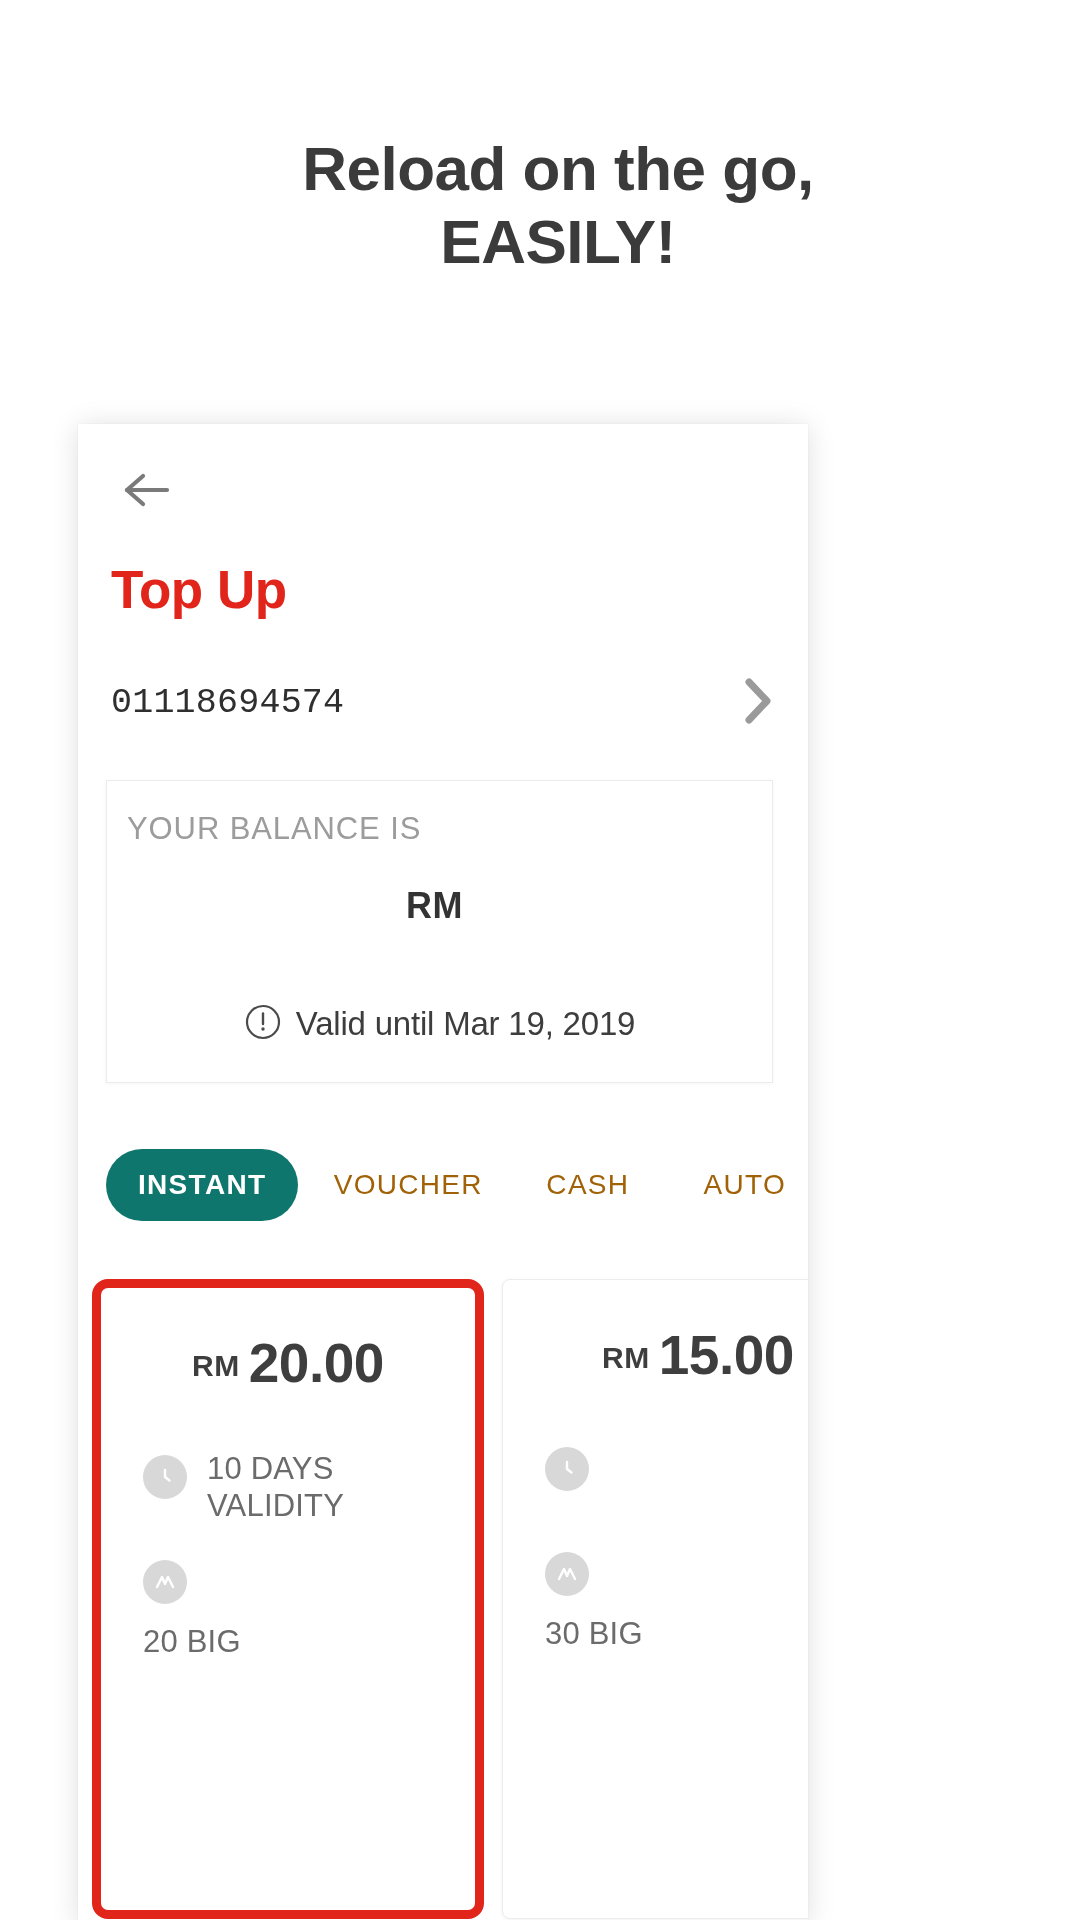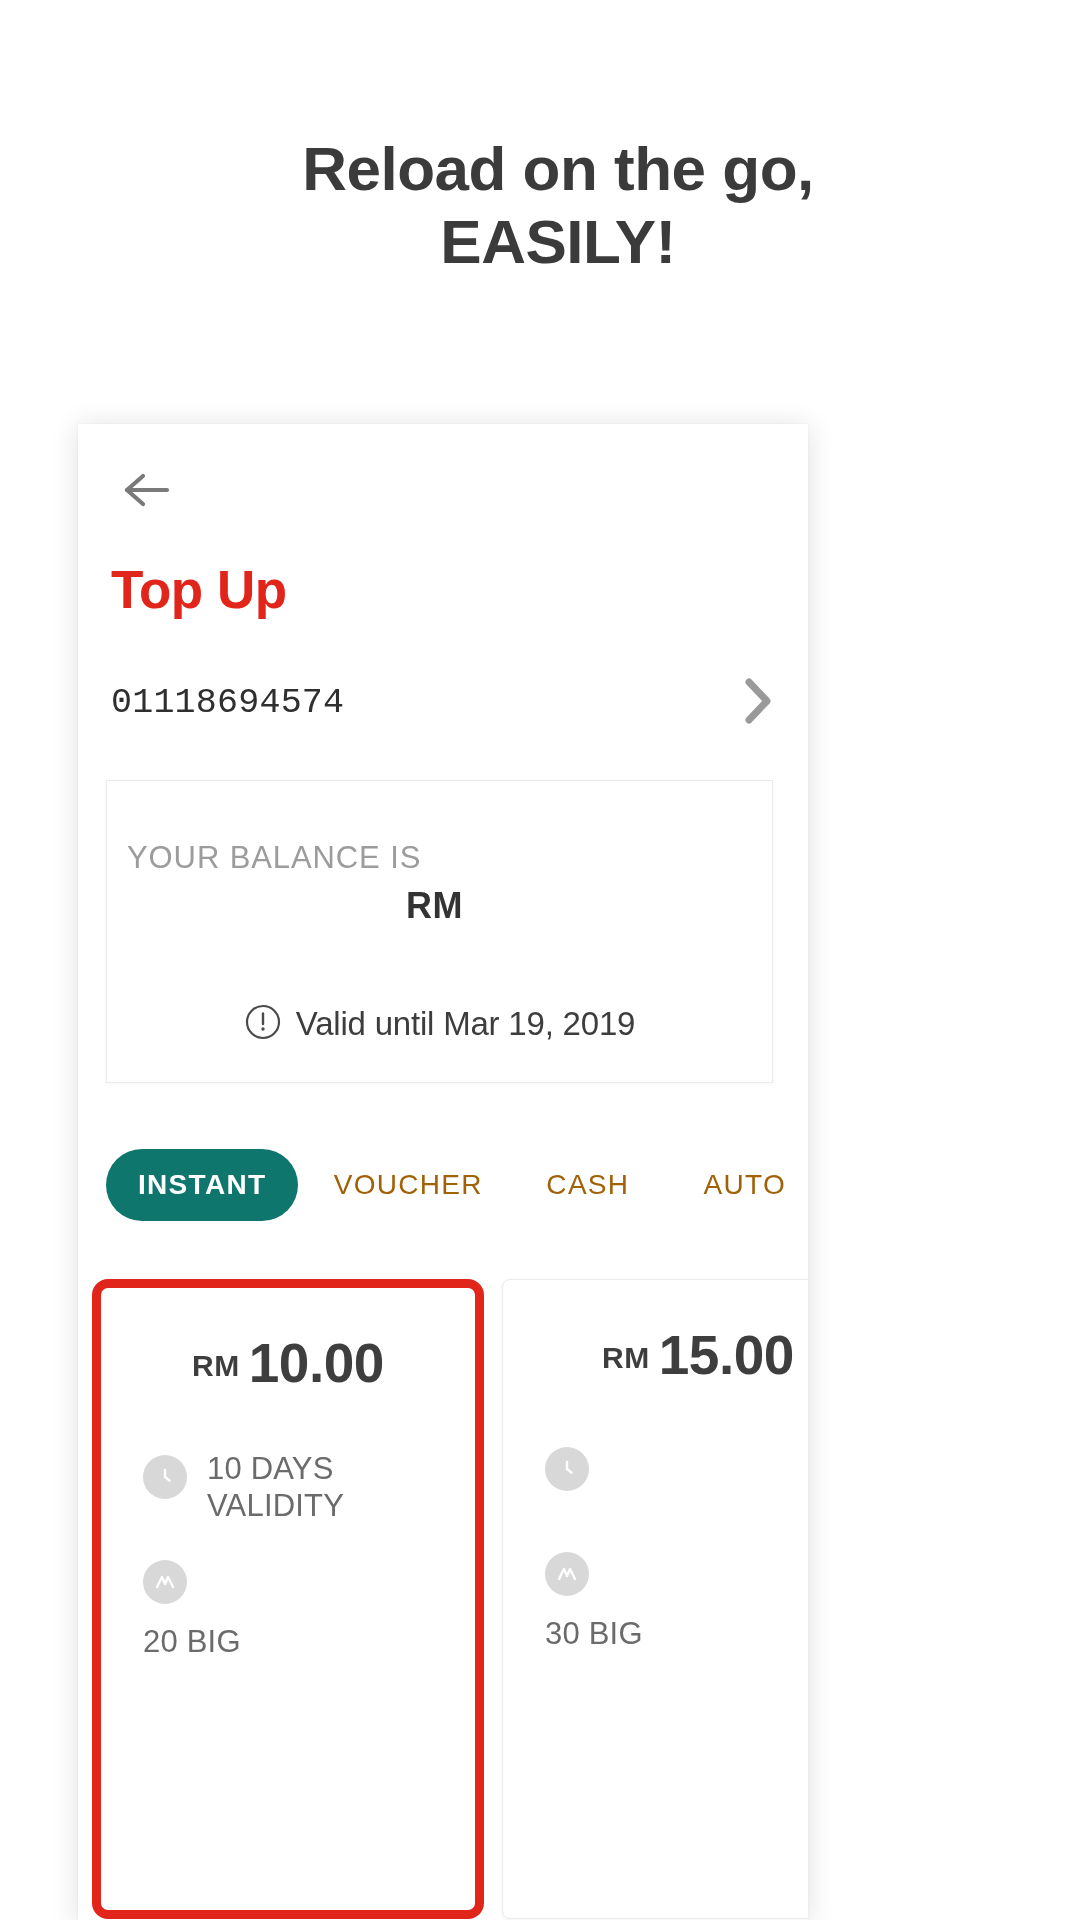--- a/index.html
+++ b/index.html
@@ -99,21 +99,20 @@
     border: 1px solid #ebebeb;
     box-shadow: 0 1px 4px rgba(0,0,0,0.045);
   }
   .balance-label {
     position: absolute;
     left: 20px;
     top: 30px;
     font-size: 31px;
     color: #9c9c9c;
     letter-spacing: 0.9px;
-    margin-top: 29px;
   }
   .balance-amount-row {
     position: absolute;
     left: 0;
     top: 82px;
     width: 100%;
     display: flex;
     align-items: flex-start;
     justify-content: center;
   }
@@ -312,21 +311,21 @@
       <div class="tab tab-idle">CASH</div>
       <div class="tab-gap-3"></div>
       <div class="tab tab-idle">AUTO</div>
     </div>
 
     <div class="denoms">
 
       <div class="denom denom-1 selected">
         <div class="denom-price">
           <span class="denom-rm">RM</span>
-          <span class="denom-amt">10.00</span>
+          <span class="denom-amt">20.00</span>
         </div>
         <div class="feature feature-1">
           <span class="feat-icon">
             <svg width="26" height="26" viewBox="0 0 26 26" fill="none">
               <path d="M13 6 L13 13 L17.5 16.5" stroke="#ffffff" stroke-width="2.4" stroke-linecap="round" stroke-linejoin="round"></path>
             </svg>
           </span>
           <span class="feat-text">10 DAYS VALIDITY</span>
         </div>
         <div class="feature feature-2">

